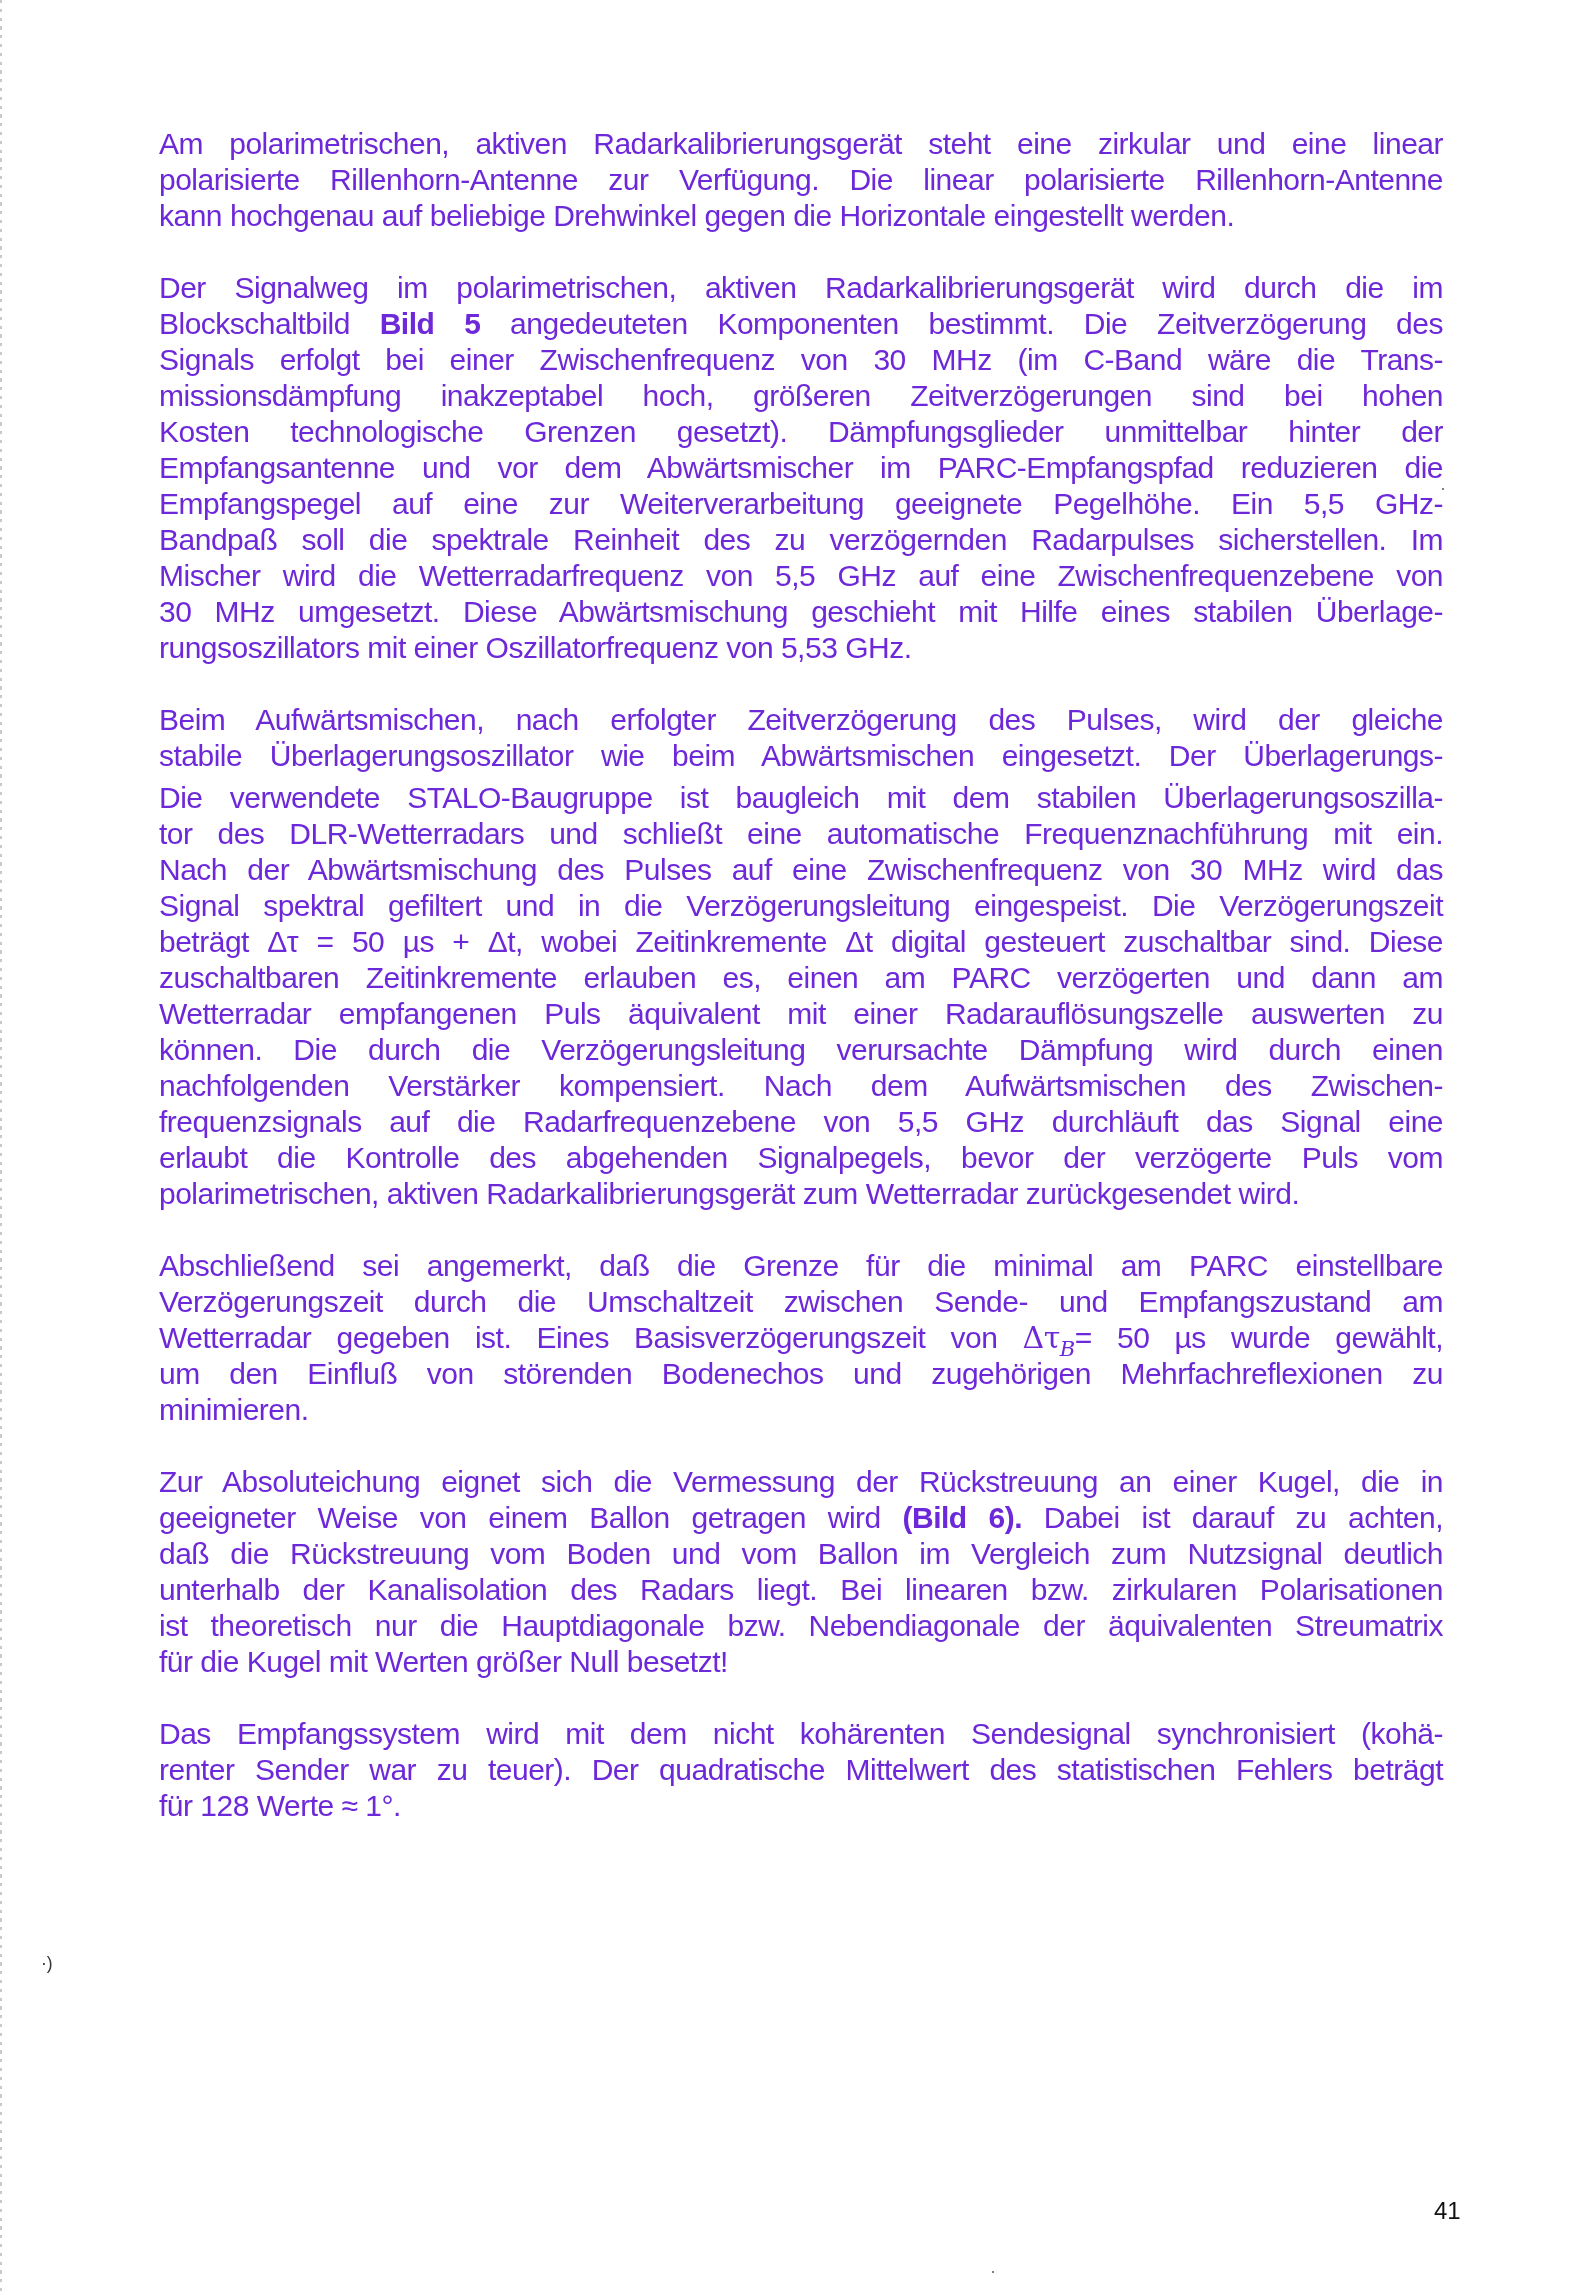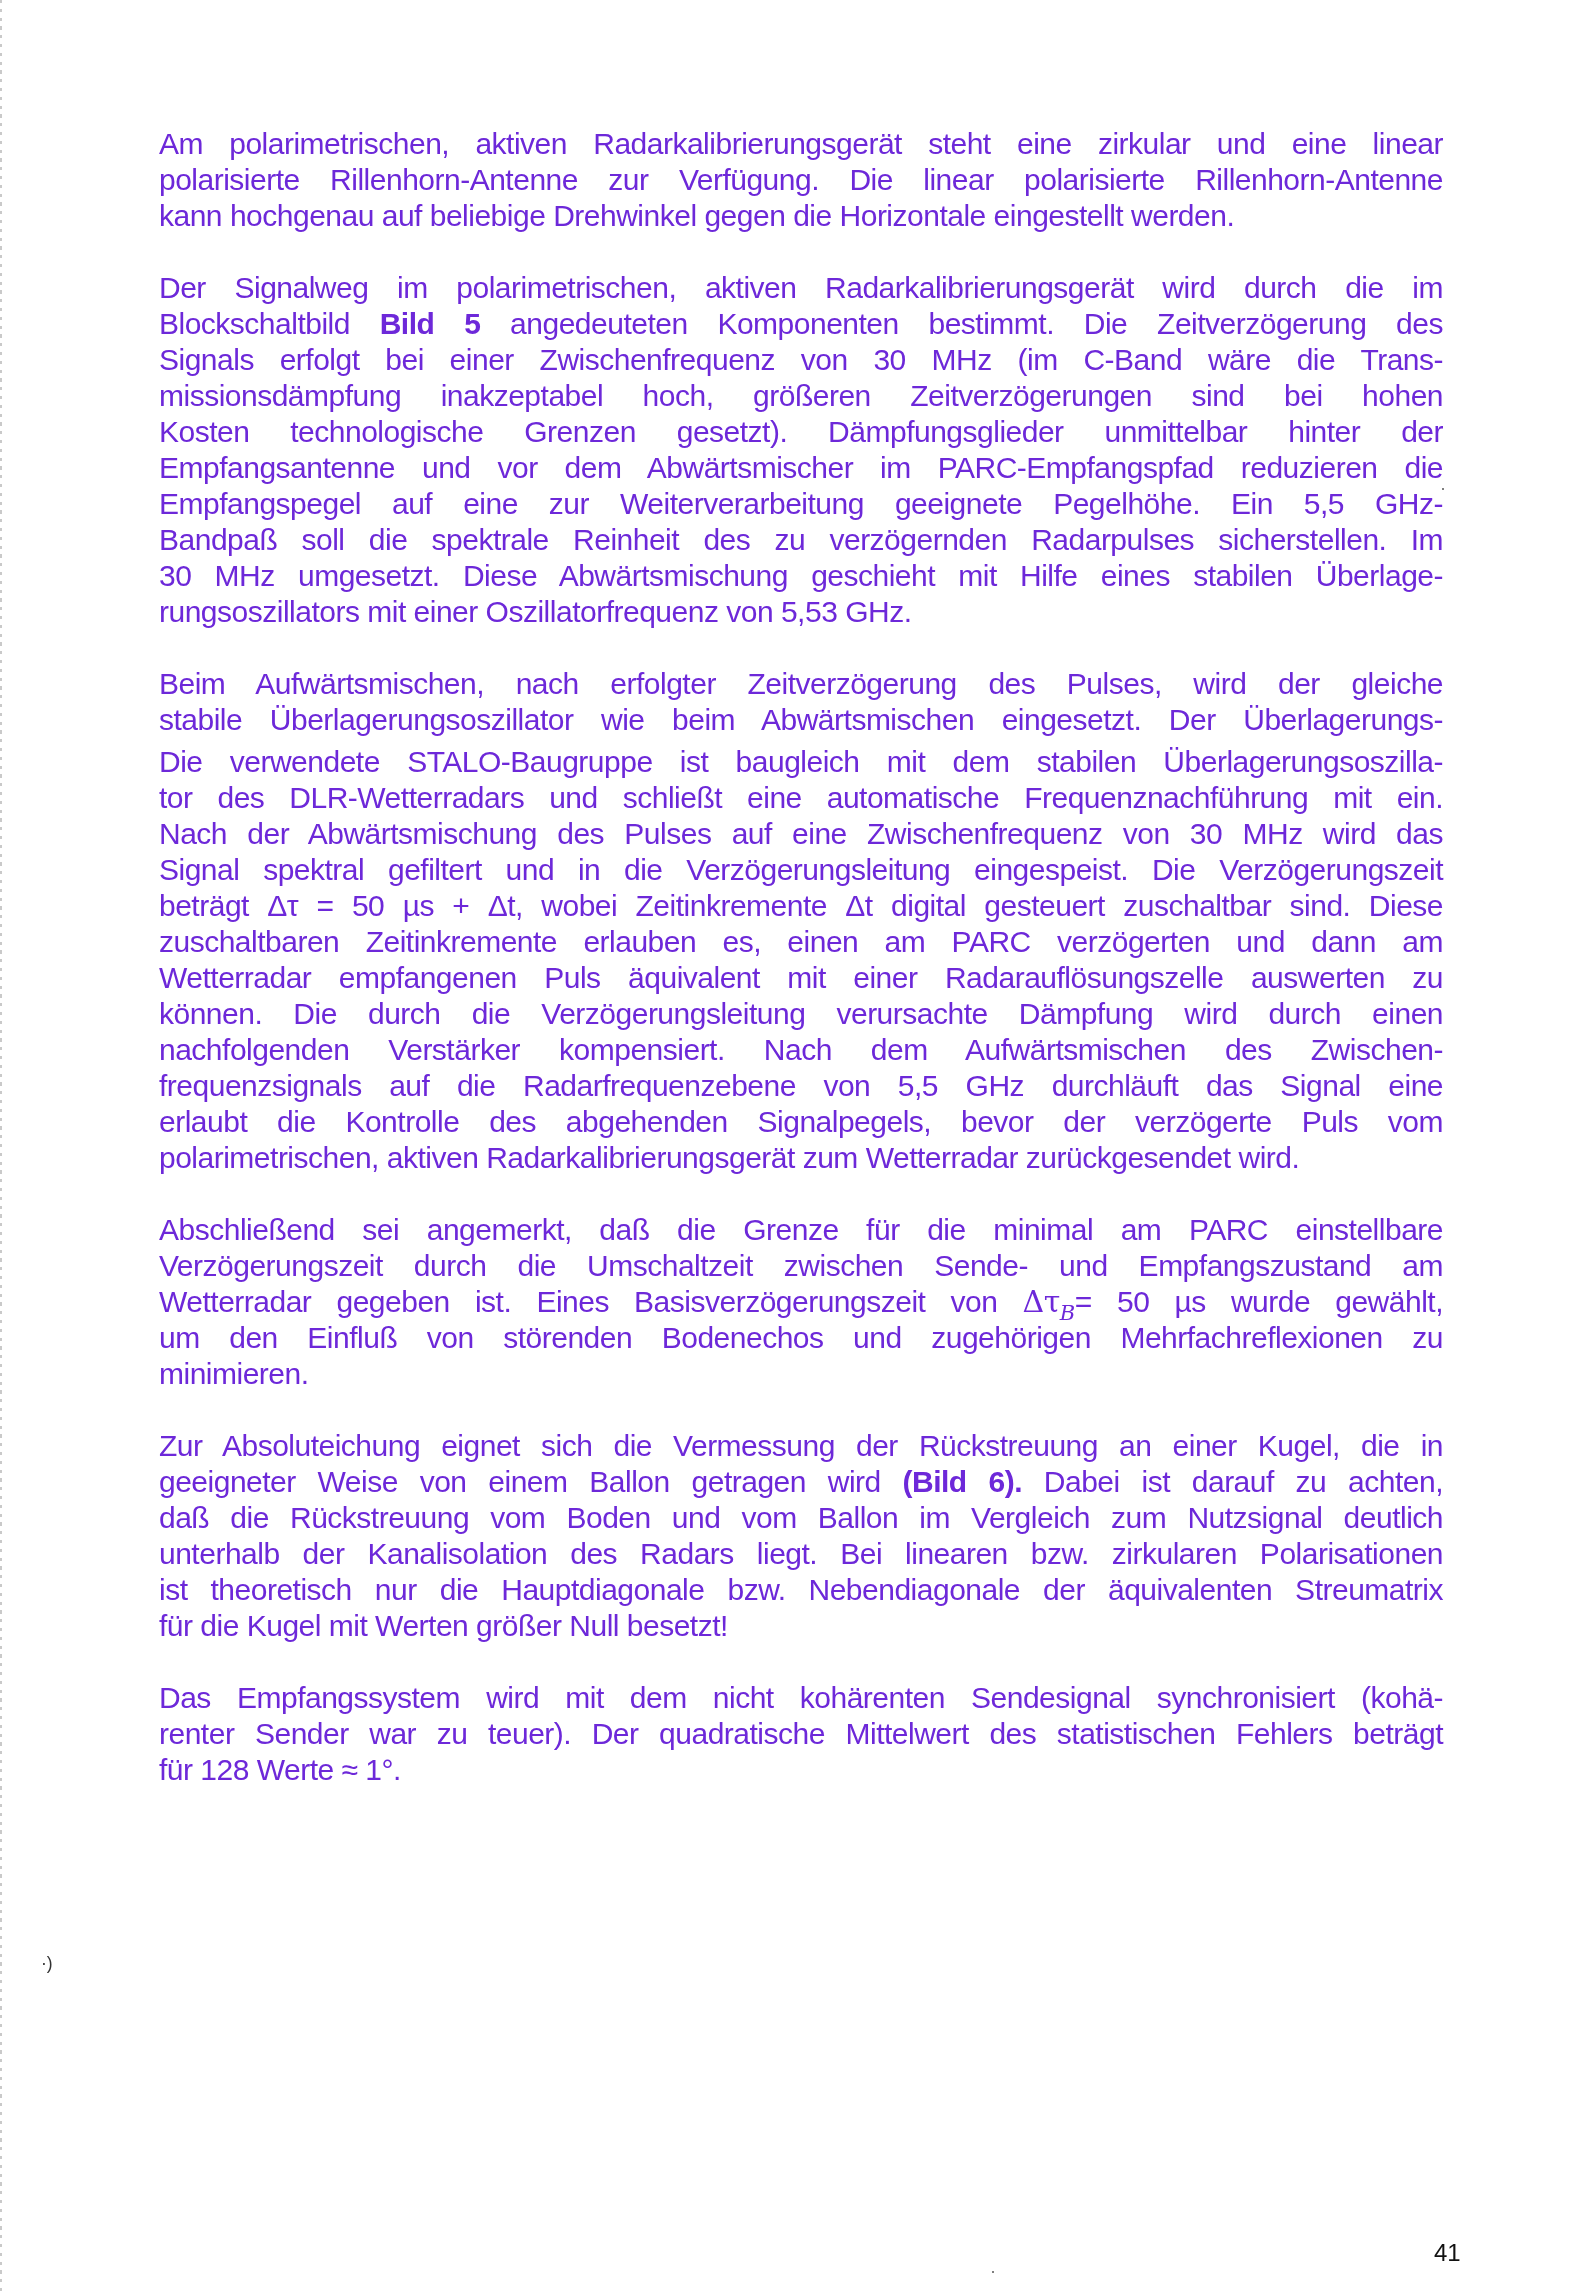--- a/index.html
+++ b/index.html
@@ -64,21 +64,20 @@
       vertical-align: -8px;
       font-family: "DejaVu Serif", serif;
     }
     .page-number {
       position: absolute;
       left: 1434px;
       top: 2197px;
       font-family: "Liberation Sans", sans-serif;
       font-size: 24px;
       color: #111111;
-      margin-top: 42px;
     }
     .margin-mark {
       position: absolute;
       left: 41px;
       top: 1953px;
       font-family: "Liberation Sans", sans-serif;
       font-size: 17.5px;
       color: #333333;
     }
     .speck {
@@ -105,20 +104,21 @@
 
   <div class="para">
     <span class="line">Der Signalweg im polarimetrischen, aktiven Radarkalibrierungsgerät wird durch die im</span>
     <span class="line"><span>Blockschaltbild </span><span class="bold">Bild 5</span><span> angedeuteten Komponenten bestimmt. Die Zeitverzögerung des</span></span>
     <span class="line">Signals erfolgt bei einer Zwischenfrequenz von 30 MHz (im C-Band wäre  die Trans-</span>
     <span class="line">missionsdämpfung inakzeptabel hoch, größeren Zeitverzögerungen sind bei hohen</span>
     <span class="line">Kosten technologische Grenzen gesetzt). Dämpfungsglieder unmittelbar hinter der</span>
     <span class="line">Empfangsantenne und vor dem Abwärtsmischer im PARC-Empfangspfad reduzieren die</span>
     <span class="line">Empfangspegel auf eine zur Weiterverarbeitung geeignete Pegelhöhe. Ein 5,5 GHz-</span>
     <span class="line">Bandpaß soll die spektrale Reinheit des zu  verzögernden Radarpulses sicherstellen. Im</span>
+    <span class="line">Mischer wird die Wetterradarfrequenz von 5,5 GHz auf eine Zwischenfrequenzebene von</span>
     <span class="line">30 MHz umgesetzt. Diese Abwärtsmischung geschieht mit Hilfe eines stabilen Überlage-</span>
     <span class="line last">rungsoszillators mit einer Oszillatorfrequenz von 5,53 GHz.</span>
   </div>
 
   <div class="para tight">
     <span class="line">Beim Aufwärtsmischen, nach erfolgter Zeitverzögerung des Pulses, wird der gleiche</span>
     <span class="line">stabile Überlagerungsoszillator wie beim Abwärtsmischen eingesetzt. Der Überlagerungs-</span>
   </div>
 
   <div class="para">

